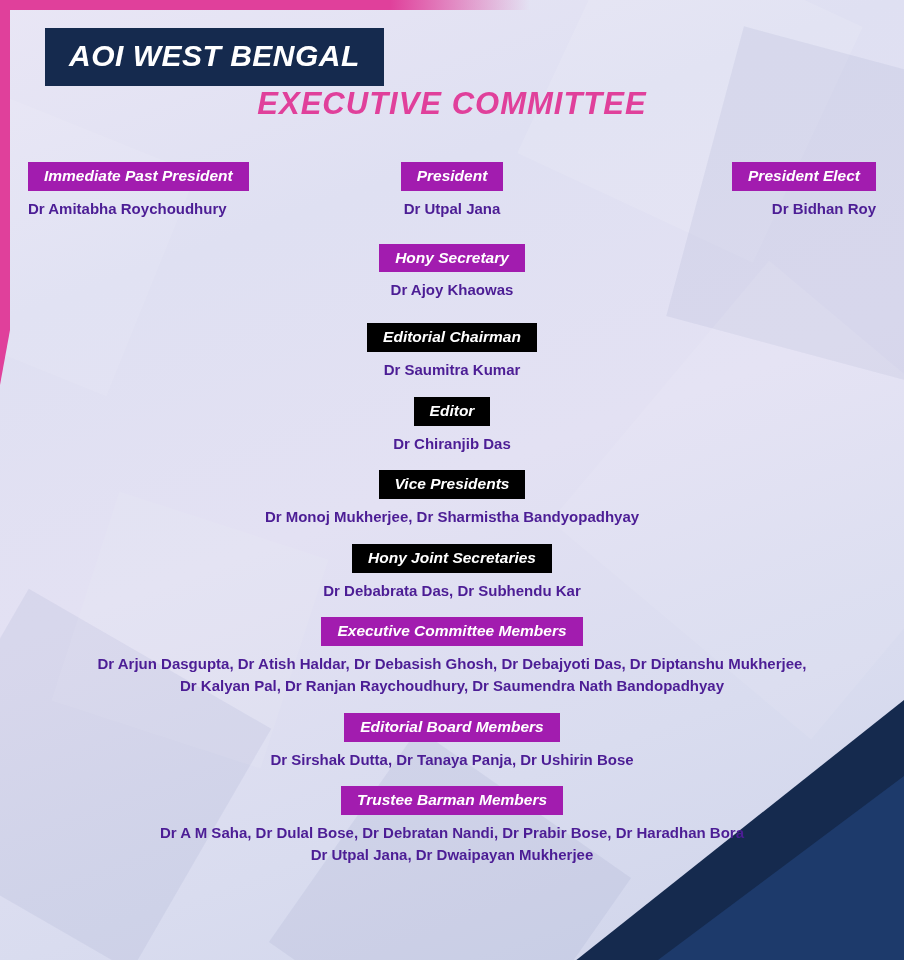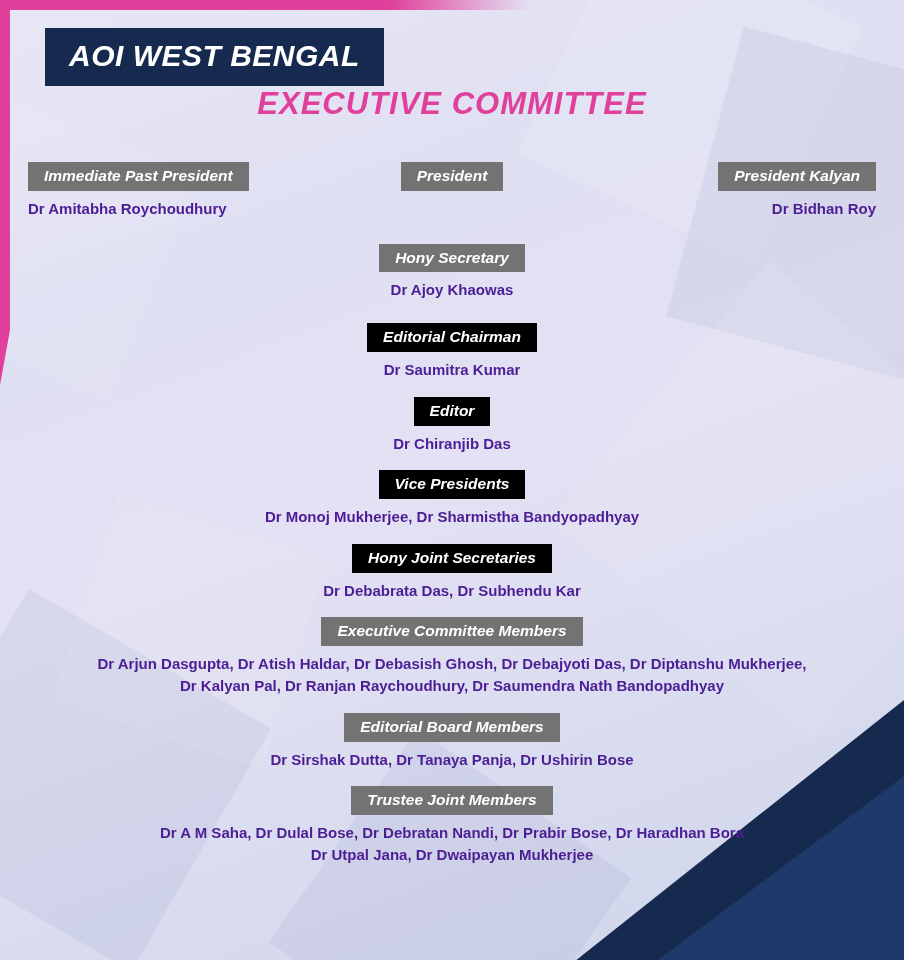--- a/index.html
+++ b/index.html
@@ -112,21 +112,21 @@
   .pill {
     display: inline-block;
     color: #ffffff;
     font-size: 15.5px;
     font-weight: bold;
     font-style: italic;
     padding: 5px 16px 6px 16px;
     white-space: nowrap;
     line-height: 1.15;
   }
-  .pill.magenta { background: #737373; }
+  .pill.magenta { background: #a21caf; }
   .pill.navy { background: #000000; }
 
   .names {
     color: #4c1d95;
     font-size: 15px;
     margin-top: 7px;
     line-height: 1.45;
     font-weight: bold;
   }
 
@@ -183,23 +183,24 @@
 
   <div class="main-title">EXECUTIVE COMMITTEE</div>
 
   <div class="row-3">
     <div class="cell">
       <span class="pill magenta">Immediate Past President</span>
       <div class="names">Dr Amitabha Roychoudhury</div>
     </div>
     <div class="cell">
       <span class="pill magenta">President</span>
-    </div>
-    <div class="cell">
-      <span class="pill magenta">President Kalyan</span>
+      <div class="names">Dr Utpal Jana</div>
+    </div>
+    <div class="cell">
+      <span class="pill magenta">President Elect</span>
       <div class="names">Dr Bidhan Roy</div>
     </div>
   </div>
 
   <div class="row-2">
     <div class="cell">
       <span class="pill magenta">Hony Secretary</span>
       <div class="names">Dr Ajoy Khaowas</div>
     </div>
   </div>
@@ -229,18 +230,18 @@
     <div class="names" style="white-space:pre-line;">Dr Arjun Dasgupta, Dr Atish Haldar, Dr Debasish Ghosh, Dr Debajyoti Das, Dr Diptanshu Mukherjee,
 Dr Kalyan Pal, Dr Ranjan Raychoudhury, Dr Saumendra Nath Bandopadhyay</div>
   </div>
 
   <div class="block">
     <span class="pill magenta">Editorial Board Members</span>
     <div class="names">Dr Sirshak Dutta, Dr Tanaya Panja, Dr Ushirin Bose</div>
   </div>
 
   <div class="block">
-    <span class="pill magenta">Trustee Joint Members</span>
+    <span class="pill magenta">Trustee Barman Members</span>
     <div class="names" style="white-space:pre-line;">Dr A M Saha, Dr Dulal Bose, Dr Debratan Nandi, Dr Prabir Bose, Dr Haradhan Bora
 Dr Utpal Jana, Dr Dwaipayan Mukherjee</div>
   </div>
 
 </div>
 
 </body></html>

